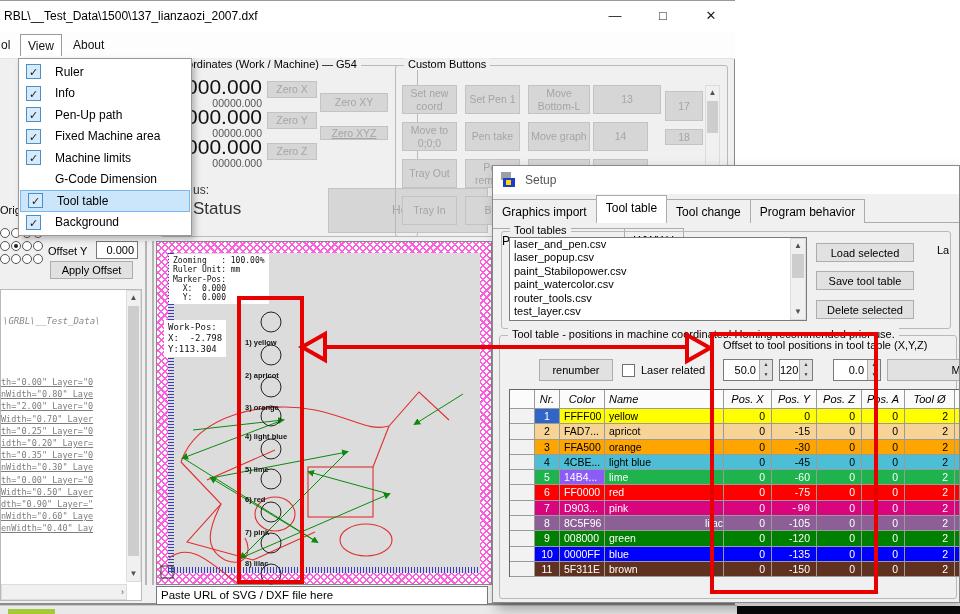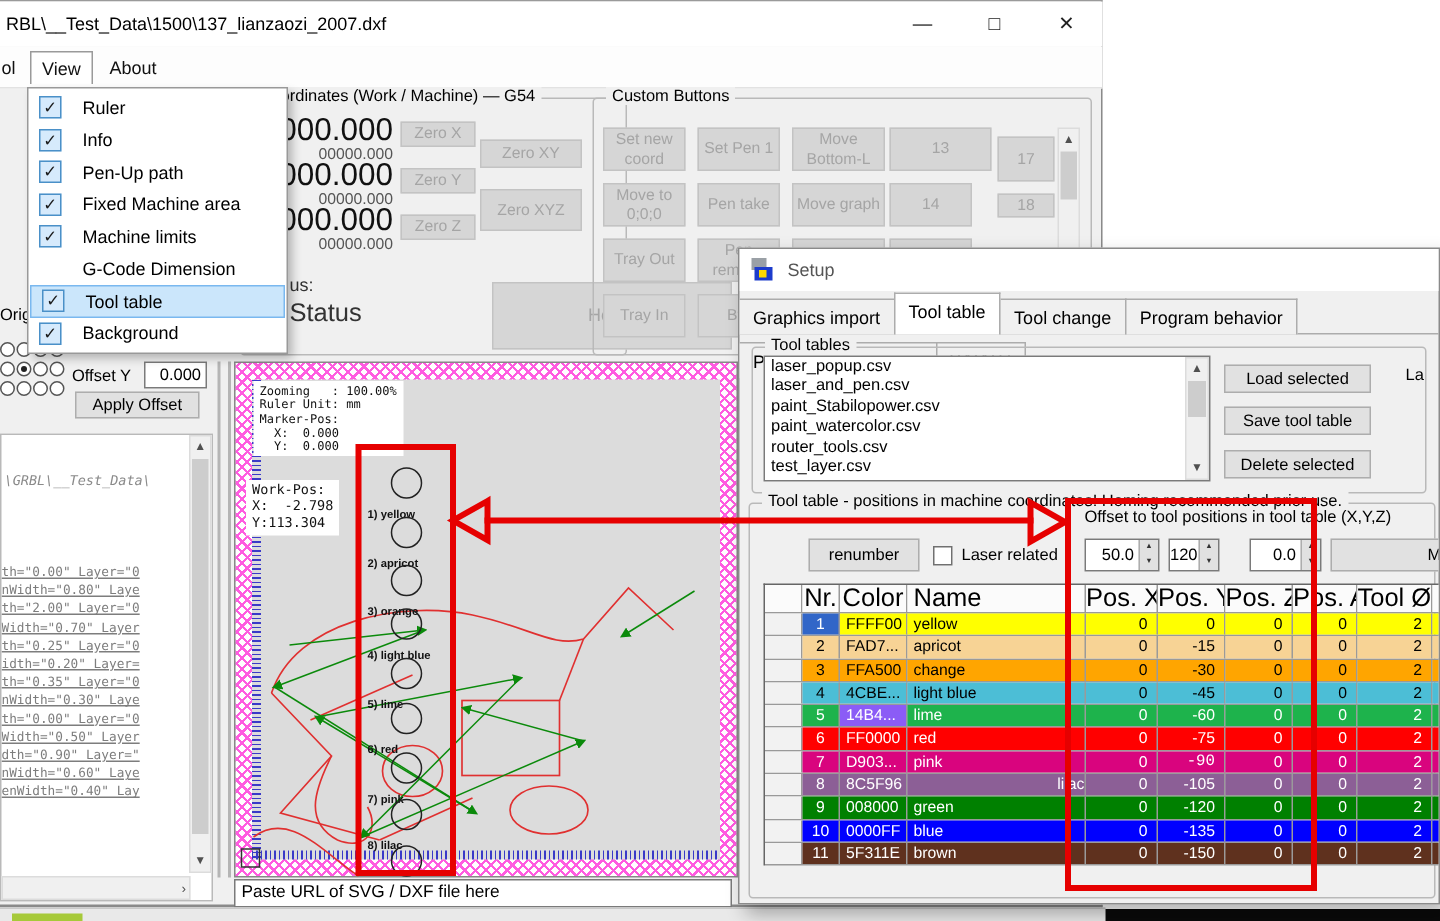--- a/index.html
+++ b/index.html
@@ -81,21 +81,21 @@
   
   .spin{background:#fff;border:1px solid #7a7a7a;}
   .spin .val{position:absolute;left:0;top:0;right:14px;bottom:0;text-align:right;font-size:11px;line-height:20px;padding-right:2px;}
   .spin .ud{position:absolute;right:0;top:0;width:13px;bottom:0;border-left:1px solid #adadad;background:#E1E1E1;}
   .spin .ud div{height:50%;font-size:5px;line-height:9px;text-align:center;color:#333;}
 
   
   .ttable{position:absolute;left:16px;top:223px;width:452px;border-top:1px solid #666;border-left:1px solid #666;}
   .t-row{display:flex;border-bottom:1px solid #9a9a9a;}
   .t-cell{border-right:1px solid #9a9a9a;font-size:10.5px;line-height:14.3px;overflow:hidden;white-space:nowrap;}
-  .t-head .t-cell{background:#FBFBFB;color:#000;text-align:center;line-height:18px;font-size:17px;}
+  .t-head .t-cell{background:#FBFBFB;color:#000;text-align:center;line-height:18px;font-size:11px;font-style:italic;}
   .num{text-align:right;padding-right:6px;}
 
   .chk{width:13px;height:13px;background:#fff;border:1px solid #707070;}
 
   svg{display:block;}
 </style>
 </head>
 <body>
 
 <div class="stage">
@@ -143,21 +143,21 @@
     </div>
     <div class="abs big-num" style="left:57px;top:74px;">0000.000</div>
     <div class="abs small-num" style="left:57px;top:96px;">00000.000</div>
     <div class="abs big-num" style="left:57px;top:104px;">0000.000</div>
     <div class="abs small-num" style="left:57px;top:126px;">00000.000</div>
     <div class="abs big-num" style="left:57px;top:134px;">0000.000</div>
     <div class="abs small-num" style="left:57px;top:156px;">00000.000</div>
     <div class="abs btn-dis" style="left:267px;top:80px;width:50px;height:17px;">Zero X</div>
     <div class="abs btn-dis" style="left:320px;top:92px;width:68px;height:19px;">Zero XY</div>
     <div class="abs btn-dis" style="left:267px;top:111px;width:50px;height:17px;">Zero Y</div>
-    <div class="abs btn-dis" style="left:320px;top:125px;width:68px;height:28px;">Zero XYZ</div>
+    <div class="abs btn-dis" style="left:320px;top:125px;width:68px;height:14px;text-decoration:underline;">Zero XYZ</div>
     <div class="abs btn-dis" style="left:267px;top:142px;width:50px;height:17px;">Zero Z</div>
     <div class="abs" style="left:193px;top:182px;font-size:12px;color:#333;">us:</div>
     <div class="abs" style="left:193px;top:198px;font-size:17px;color:#333;">Status</div>
     <div class="abs btn-dis" style="left:328px;top:187px;width:160px;height:45px;font-size:12px;">Home</div>
 
     <div class="abs gbox" style="left:395px;top:64px;width:333px;height:172px;">
       <span class="gbox-label">Custom Buttons</span>
     </div>
     <div id="custom-btns" class="abs" style="left:0;top:0;">
         <div class="abs btn-dis" style="left: 402px; top: 84px; width: 55px; height: 29px;">Set new coord</div>
@@ -329,22 +329,22 @@
         <div class="tab">Tool change</div>
         <div class="tab">Program behavior</div>
         <div class="tab">Program appearance</div>
         <div class="tab">WWW I</div>
       </div>
 
     <div class="abs gbox" style="left:8px;top:65px;width:450px;height:98px;">
       <span class="gbox-label">Tool tables</span>
     </div>
     <div class="abs listbox" style="left:16px;top:71px;width:298px;height:84px;" id="tool-listbox">
+        <div class="lb-item">laser_and_pen.csv</div>
         <div class="lb-item">laser_popup.csv</div>
-        <div class="lb-item">laser_and_pen.csv</div>
         <div class="lb-item">paint_Stabilopower.csv</div>
         <div class="lb-item">paint_watercolor.csv</div>
         <div class="lb-item">router_tools.csv</div>
         <div class="lb-item">test_layer.csv</div>
       </div>
     <div class="abs sb-track" style="left:297px;top:72px;width:16px;height:82px;">
       <div class="sb-arrow">▲</div>
       <div class="sb-thumb" style="position:absolute;left:1px;right:1px;top:15px;height:24px;"></div>
       <div class="sb-arrow" style="position:absolute;bottom:0;left:0;right:0;">▼</div>
     </div>
@@ -417,21 +417,21 @@
           <div class="t-cell num" style="width: 45px; background: rgb(247, 211, 149); color: rgb(0, 0, 0); text-align: right;">-15</div>
           <div class="t-cell num" style="width: 45px; background: rgb(247, 211, 149); color: rgb(0, 0, 0); text-align: right;">0</div>
           <div class="t-cell num" style="width: 43px; background: rgb(247, 211, 149); color: rgb(0, 0, 0); text-align: right;">0</div>
           <div class="t-cell num" style="width: 50px; background: rgb(247, 211, 149); color: rgb(0, 0, 0); text-align: right;">2</div>
           <div class="t-cell" style="width: 6px; background: rgb(247, 211, 149); color: rgb(0, 0, 0); text-align: left; padding-left: 4px;"></div>
         </div>
         <div class="t-row">
           <div class="t-cell" style="width: 25px; background: rgb(242, 242, 242); color: rgb(0, 0, 0); text-align: left;"></div>
           <div class="t-cell" style="width: 25px; background: rgb(255, 165, 0); color: rgb(0, 0, 0); text-align: center;">3</div>
           <div class="t-cell" style="width: 45px; background: rgb(255, 165, 0); color: rgb(0, 0, 0); text-align: left; padding-left: 4px;">FFA500</div>
-          <div class="t-cell" style="width: 119px; background: rgb(255, 165, 0); color: rgb(0, 0, 0); text-align: left; padding-left: 4px;">change</div>
+          <div class="t-cell" style="width: 119px; background: rgb(255, 165, 0); color: rgb(0, 0, 0); text-align: left; padding-left: 4px;">orange</div>
           <div class="t-cell num" style="width: 48px; background: rgb(255, 165, 0); color: rgb(0, 0, 0); text-align: right;">0</div>
           <div class="t-cell num" style="width: 45px; background: rgb(255, 165, 0); color: rgb(0, 0, 0); text-align: right;">-30</div>
           <div class="t-cell num" style="width: 45px; background: rgb(255, 165, 0); color: rgb(0, 0, 0); text-align: right;">0</div>
           <div class="t-cell num" style="width: 43px; background: rgb(255, 165, 0); color: rgb(0, 0, 0); text-align: right;">0</div>
           <div class="t-cell num" style="width: 50px; background: rgb(255, 165, 0); color: rgb(0, 0, 0); text-align: right;">2</div>
           <div class="t-cell" style="width: 6px; background: rgb(255, 165, 0); color: rgb(0, 0, 0); text-align: left; padding-left: 4px;"></div>
         </div>
         <div class="t-row">
           <div class="t-cell" style="width: 25px; background: rgb(242, 242, 242); color: rgb(0, 0, 0); text-align: left;"></div>
           <div class="t-cell" style="width: 25px; background: rgb(76, 190, 214); color: rgb(0, 0, 0); text-align: center;">4</div>

